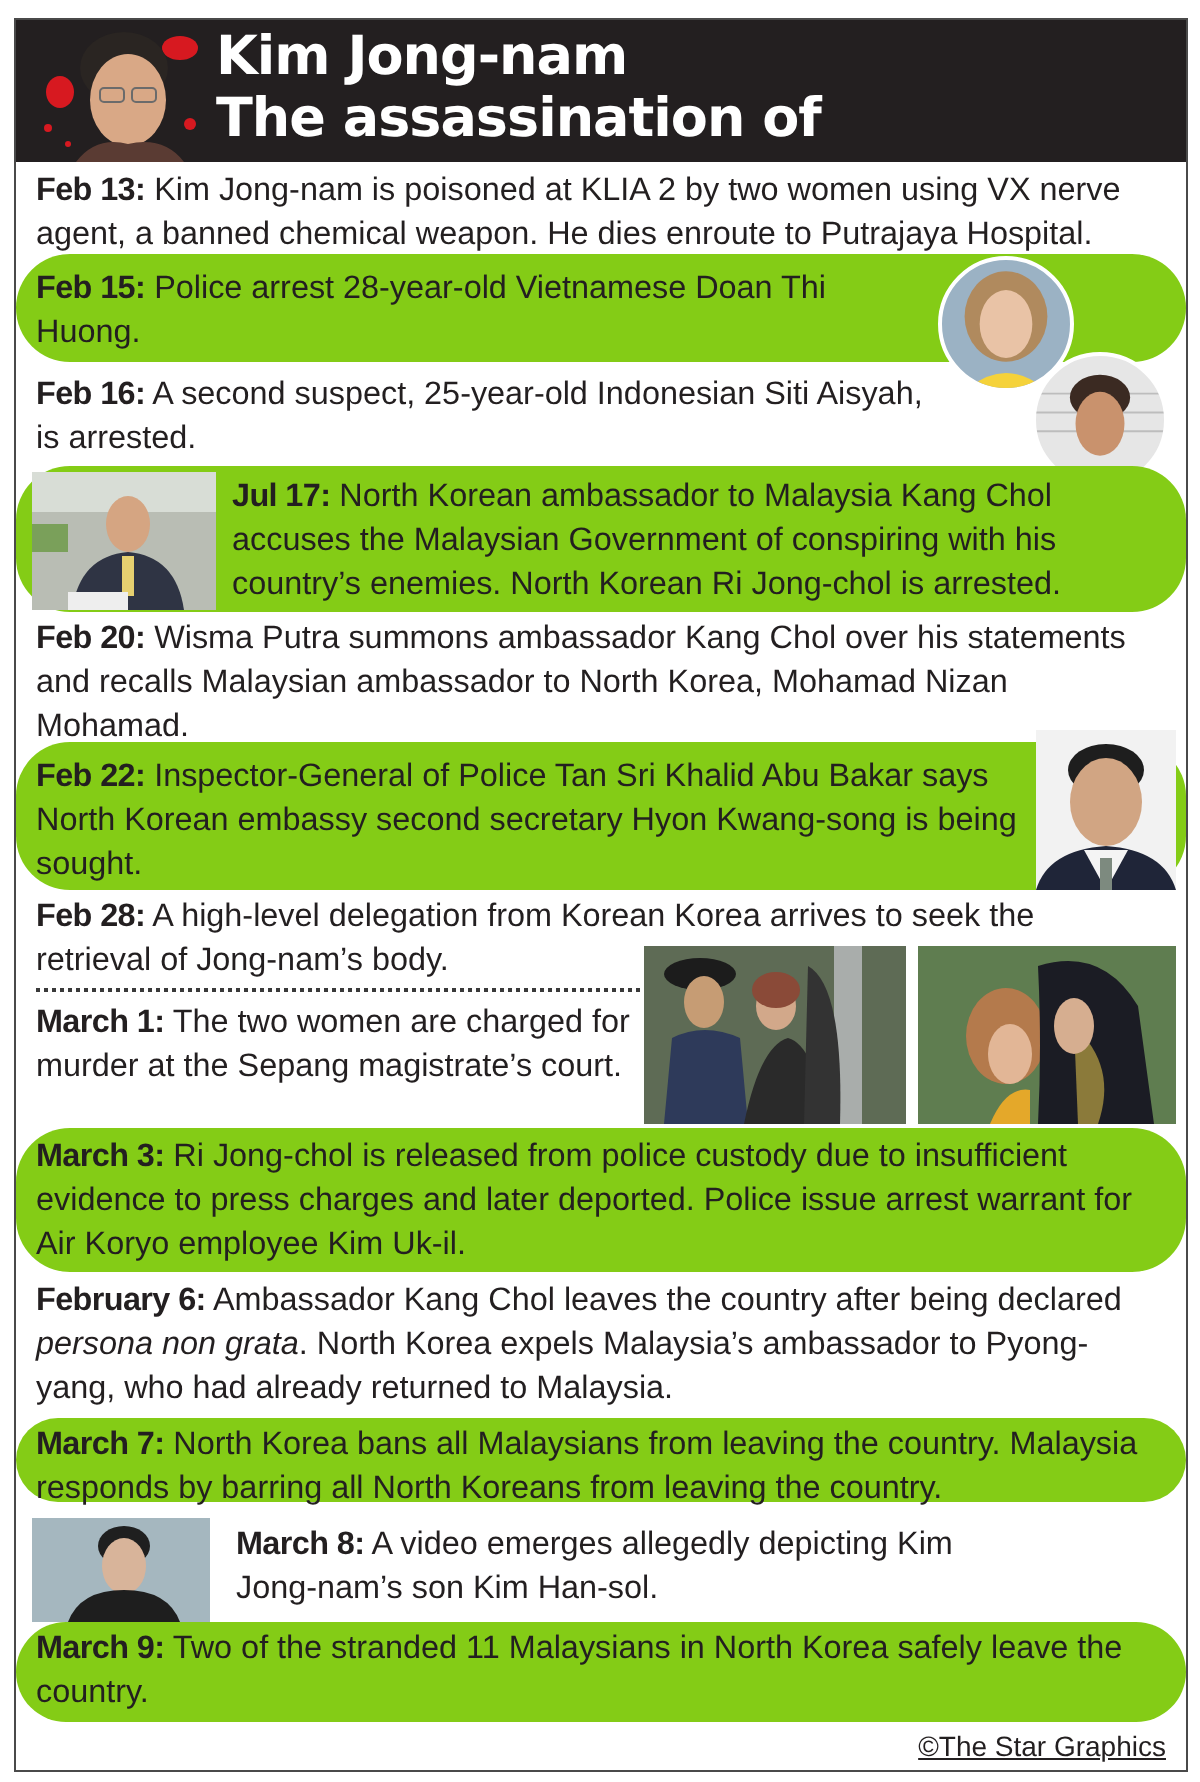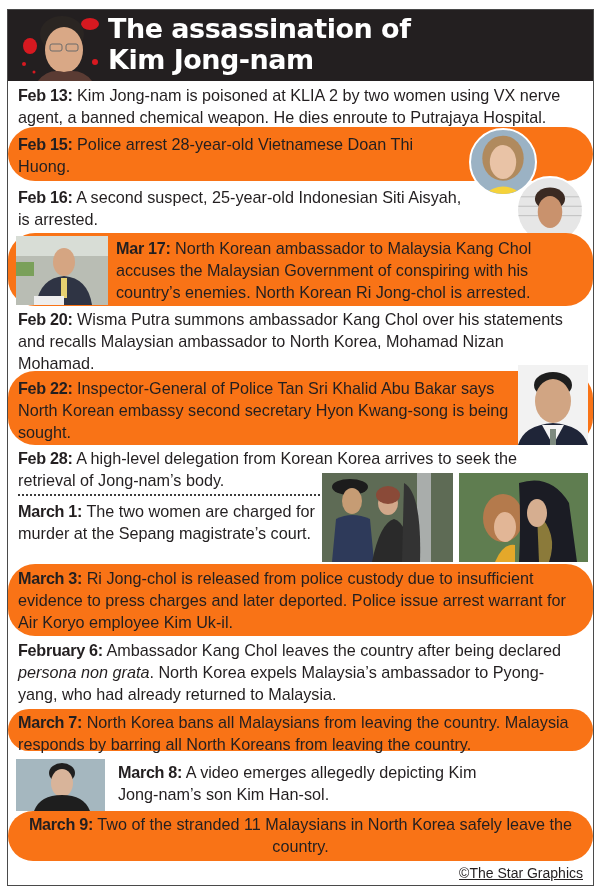--- a/index.html
+++ b/index.html
@@ -19,21 +19,21 @@
   }
   .title {
     position: absolute; left: 100px; top: 3px; color: #ffffff;
     font-family: "DejaVu Sans", sans-serif; font-weight: bold;
     font-size: 27px; line-height: 31px; letter-spacing: -0.5px;
   }
   .row {
     position: absolute; left: 0; width: 100%;
     font-size: 16.2px; line-height: 22px; padding: 0 10px 0 10px;
   }
-  .beige { background: #f97316; border-radius: 27px; }
+  .beige { background: #84cc16; border-radius: 27px; }
   .white { background: #ffffff; }
   .row b { font-weight: bold; letter-spacing: -0.3px; }
   .txt { display: block; }
   .photo { position: absolute; overflow: hidden; }
   .circle { border-radius: 50%; border: 2px solid #ffffff; }
   .dotted {
     position: absolute; left: 10px; width: 302px; height: 0;
     border-top: 2px dotted #3a3a3a;
   }
   .credit {
@@ -58,22 +58,22 @@
       <ellipse cx="42" cy="22" rx="22" ry="18" fill="#2a2522"></ellipse>
 
       <ellipse cx="44" cy="38" rx="19" ry="23" fill="#d9a886"></ellipse>
 
       <rect x="30" y="32" width="12" height="7" rx="2" fill="none" stroke="#6b6b6b" stroke-width="1"></rect>
       <rect x="46" y="32" width="12" height="7" rx="2" fill="none" stroke="#6b6b6b" stroke-width="1"></rect>
 
       <path d="M18 69 Q28 56 44 60 Q62 56 72 69 Z" fill="#5a3b33"></path>
     </svg>
     <div class="title">
+      <span class="txt">Kim Jong-nam</span>
       <span class="txt">The assassination of</span>
-      <span class="txt">Kim Jong-nam</span>
     </div>
   </div>
 
   <div class="row white" style="top:71px;height:30px;padding-top:3px;">
     <b>Feb 13:</b><span> Kim Jong-nam is poisoned at KLIA 2 by two women using VX nerve agent, a banned chemical weapon. He dies enroute to Putrajaya Hospital.</span>
   </div>
 
   <div class="row beige" style="top:117px;height:54px;padding-top:6px;padding-right:140px;">
     <b>Feb 15:</b><span> Police arrest 28-year-old Vietnamese Doan Thi Huong.</span>
   </div>
@@ -94,21 +94,21 @@
       <line x1="0" y1="20" x2="68" y2="20" stroke="#bdbdbd"></line>
       <line x1="0" y1="30" x2="68" y2="30" stroke="#bdbdbd"></line>
       <line x1="0" y1="40" x2="68" y2="40" stroke="#bdbdbd"></line>
       <ellipse cx="34" cy="22" rx="16" ry="12" fill="#3b2a22"></ellipse>
       <ellipse cx="34" cy="36" rx="13" ry="17" fill="#c9926d"></ellipse>
       <path d="M12 68 Q34 54 56 68 Z" fill="#d4473a"></path>
     </svg>
   </div>
 
   <div class="row beige" style="top:223px;height:73px;padding-left:108px;padding-top:4px;">
-    <b>Mar 17:</b><span> North Korean ambassador to Malaysia Kang Chol accuses the Malaysian Government of conspiring with his country’s enemies. North Korean Ri Jong-chol is arrested.</span>
+    <b>Jul 17:</b><span> North Korean ambassador to Malaysia Kang Chol accuses the Malaysian Government of conspiring with his country’s enemies. North Korean Ri Jong-chol is arrested.</span>
   </div>
   <div class="photo" style="left:8px;top:226px;width:92px;height:69px;background:#b9bdb4;">
     <svg viewBox="0 0 92 69" width="92" height="69">
       <rect x="0" y="0" width="92" height="20" fill="#d8ddd6"></rect>
       <rect x="0" y="26" width="18" height="14" fill="#7aa05a"></rect>
       <ellipse cx="48" cy="26" rx="11" ry="14" fill="#d5a582"></ellipse>
       <path d="M20 69 Q24 42 48 40 Q72 42 76 69 Z" fill="#2f3444"></path>
       <rect x="45" y="42" width="6" height="20" fill="#e6d070"></rect>
       <rect x="18" y="60" width="30" height="9" fill="#eeeeee"></rect>
     </svg>
@@ -182,18 +182,18 @@
   </div>
   <div class="photo" style="left:8px;top:749px;width:89px;height:52px;background:#9fb4bd;">
     <svg viewBox="0 0 89 52" width="89" height="52">
       <rect x="0" y="0" width="89" height="52" fill="#a5b7bf"></rect>
       <ellipse cx="46" cy="14" rx="13" ry="10" fill="#1f1f1f"></ellipse>
       <ellipse cx="46" cy="24" rx="11" ry="14" fill="#d8b49a"></ellipse>
       <path d="M18 52 Q24 36 46 36 Q68 36 74 52 Z" fill="#1e1e1e"></path>
     </svg>
   </div>
 
-  <div class="row beige" style="top:801px;height:50px;padding-top:2px;text-align:center;">
+  <div class="row beige" style="top:801px;height:50px;padding-top:2px;">
     <b>March 9:</b><span> Two of the stranded 11 Malaysians in North Korea safely leave the country.</span>
   </div>
 
   <div class="credit">©The Star Graphics</div>
 </div>
 
 </body></html>

